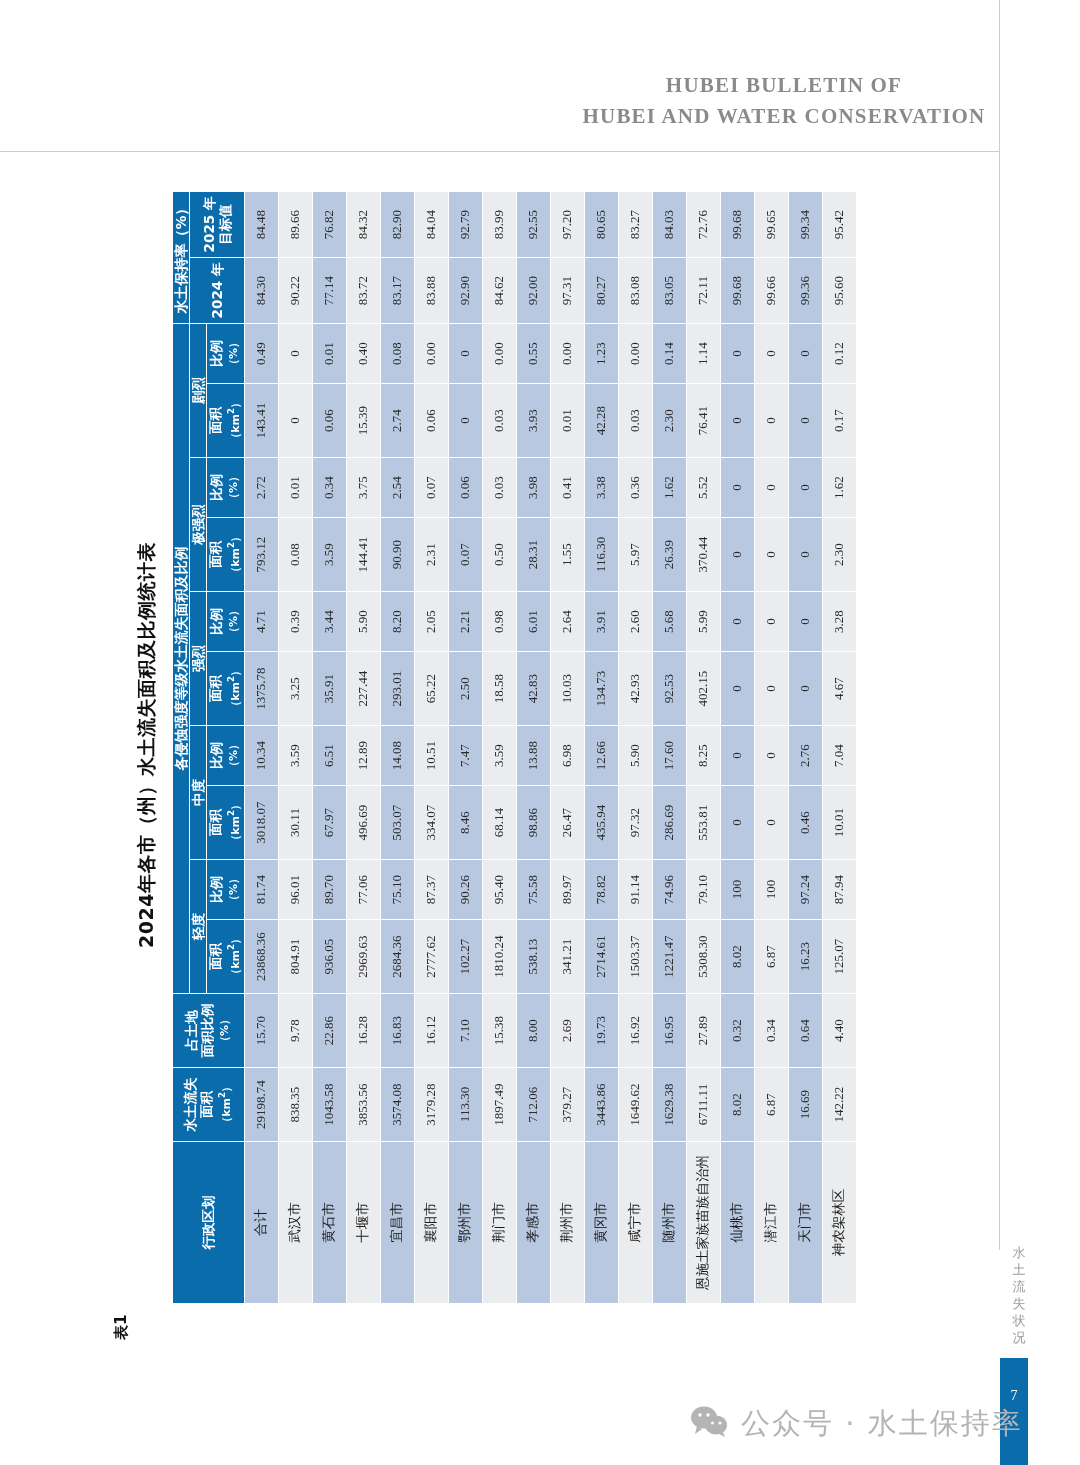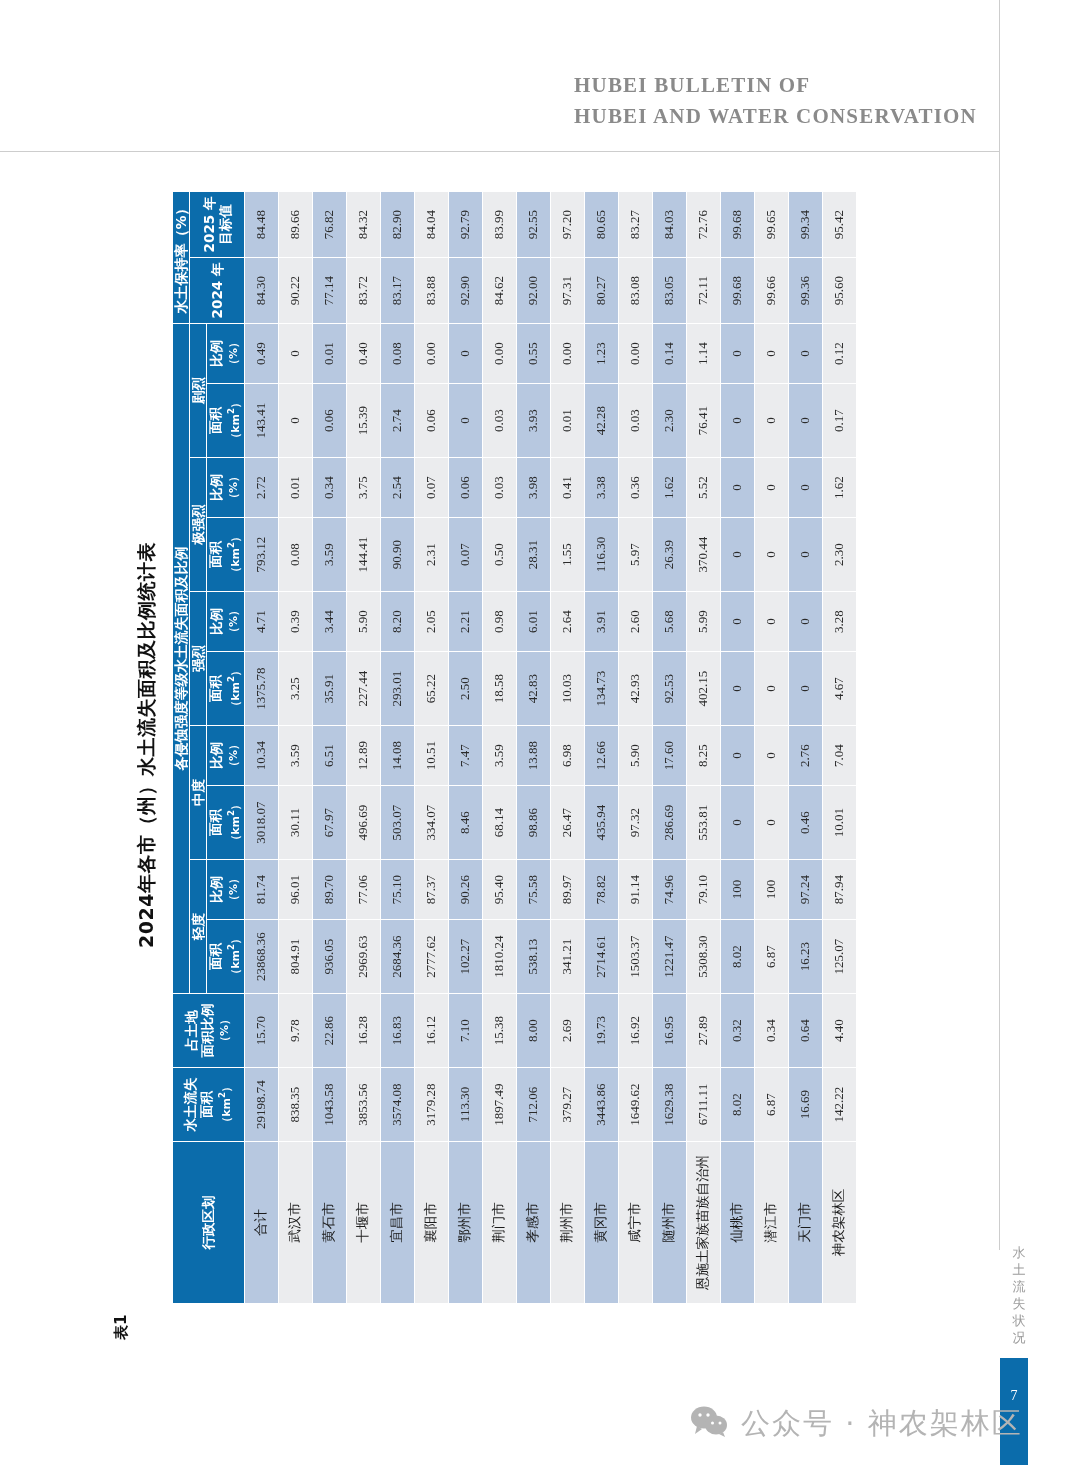--- a/index.html
+++ b/index.html
@@ -10,21 +10,21 @@
   }
   
   .page-rule-top{
     position:absolute;left:0;top:151px;width:1000px;height:1px;background:#cdcdcd;
   }
   .page-rule-right{
     position:absolute;left:999px;top:0;width:1px;height:1250px;background:#cdcdcd;
   }
   .journal-head{
     position:absolute;right:86px;top:70px;width:420px;
-    text-align:left;color:#8a8a8a;
+    text-align:center;color:#8a8a8a;
     font-family:"Liberation Serif","DejaVu Serif",serif;
     font-weight:bold;font-size:21px;letter-spacing:1.2px;line-height:31px;
   }
   
   #rot-wrap{
     position:absolute;left:0;top:0;width:1080px;height:1465px;
   }
   #rot-inner{
     position:absolute;
     width:1190px;height:880px;
@@ -501,14 +501,14 @@
       <ellipse cx="14" cy="12.5" rx="13" ry="11" fill="#b4b4b4"></ellipse>
       <polygon points="7,21 5,29 12,24" fill="#b4b4b4"></polygon>
       <ellipse cx="26" cy="20" rx="11" ry="9.5" fill="#b4b4b4"></ellipse>
       <polygon points="33,27 35,32 29,29" fill="#b4b4b4"></polygon>
       <circle cx="10" cy="10" r="1.7" fill="#ffffff"></circle>
       <circle cx="18" cy="10" r="1.7" fill="#ffffff"></circle>
       <circle cx="22.5" cy="18" r="1.5" fill="#ffffff"></circle>
       <circle cx="30" cy="18" r="1.5" fill="#ffffff"></circle>
     </svg>
   </span>
-  <span>公众号 · 神农架林区</span>
+  <span>公众号 · 水土保持率</span>
 </div>
 
 </body></html>

